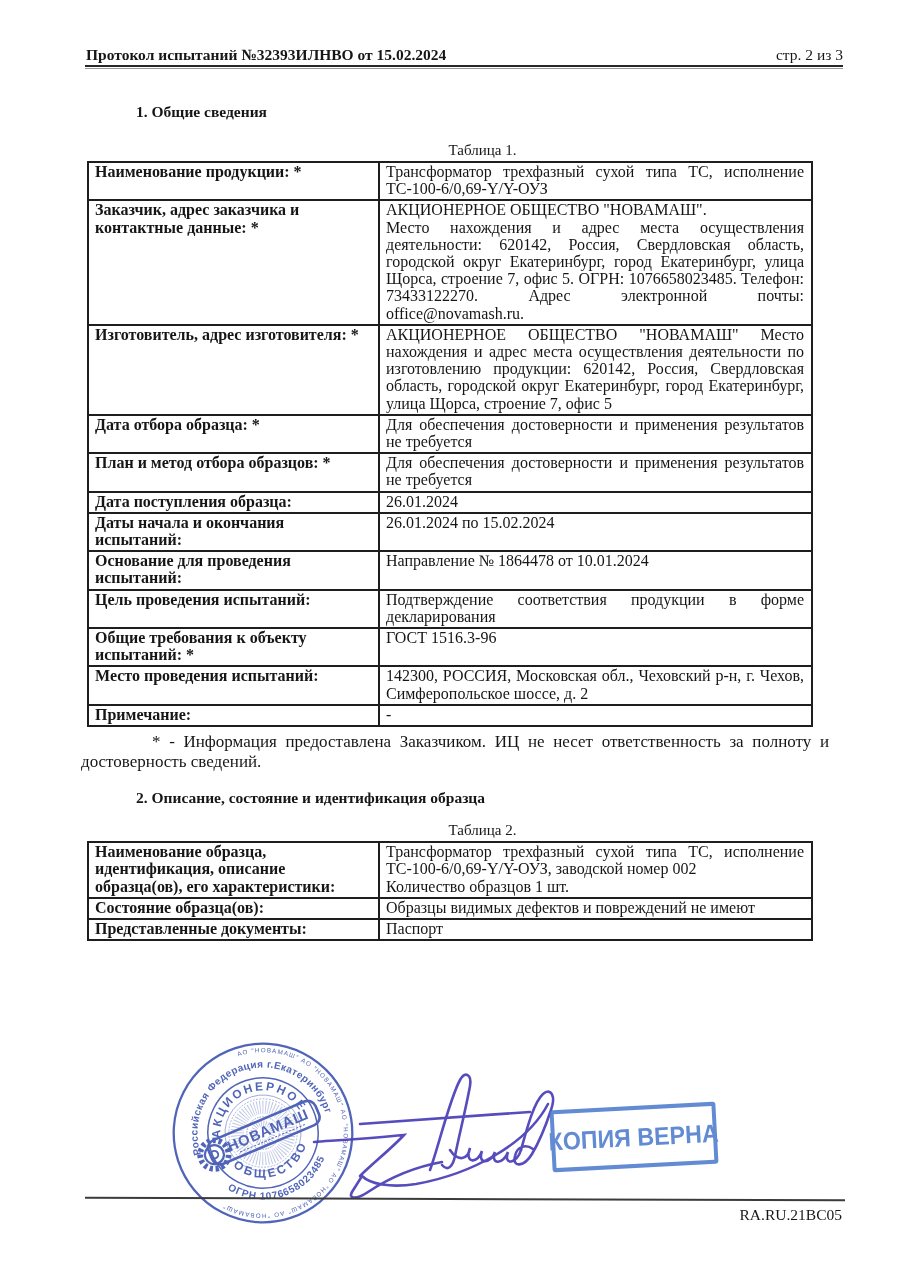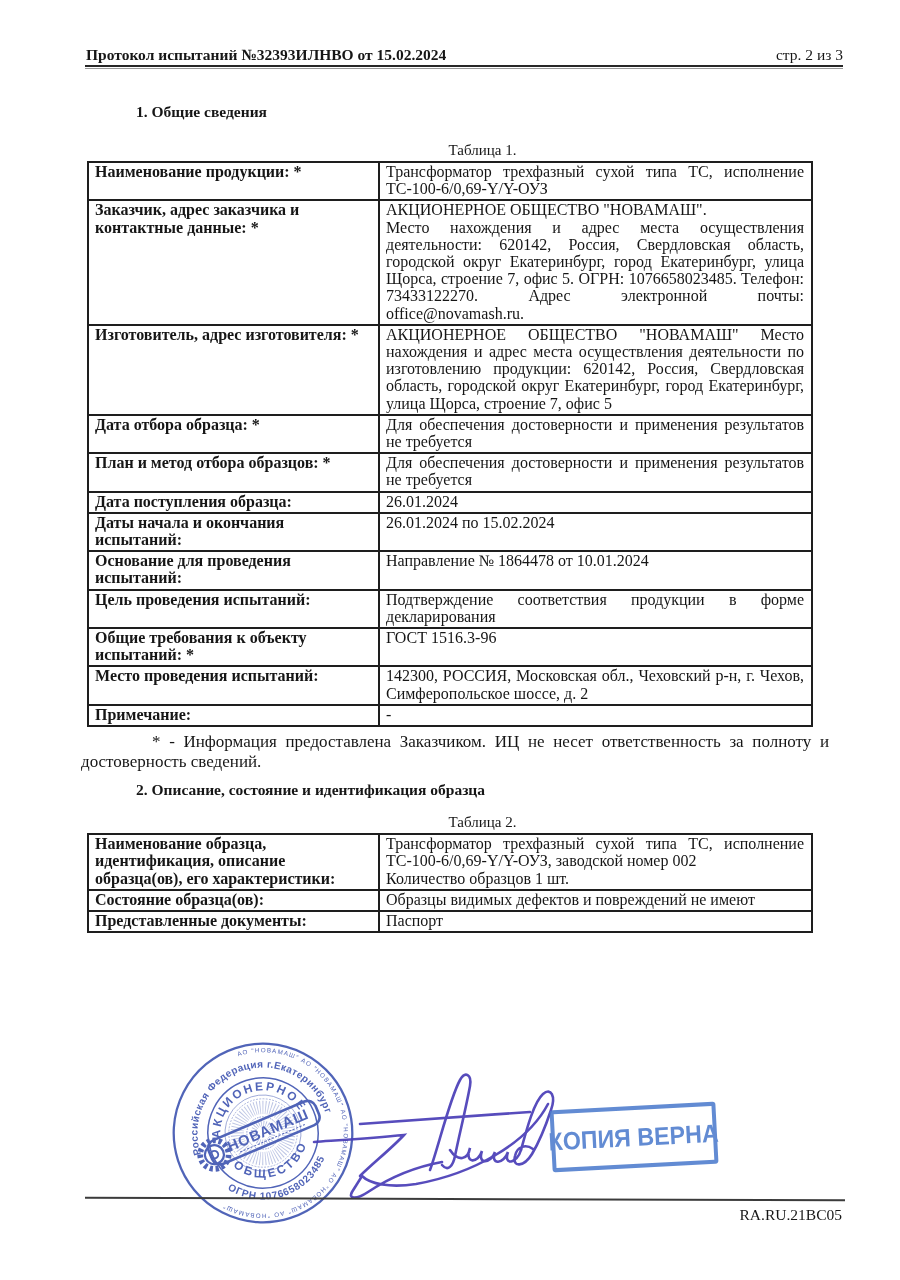--- a/index.html
+++ b/index.html
@@ -33,21 +33,21 @@
   table.doc td{
     border:2px solid #1e1e1e;vertical-align:top;
     padding:0px 7px 2px 6px;
   }
   td.lbl{width:276px;font-weight:bold;text-align:left;}
   td.val{text-align:justify;white-space:pre-line;}
   .footnote{
     margin:5px 0 0 12px;font-size:17px;line-height:20px;
     text-indent:71px;text-align:justify;
   }
-  .sec2-title{margin-top:9px;}
+  .sec2-title{margin-top:17px;}
   .caption2{margin-top:15px;}
   
   .seal-svg{position:absolute;left:168px;top:1038px;opacity:.92;}
   .sig-svg{position:absolute;left:312px;top:1052px;}
   .copy-stamp{
     position:absolute;left:551px;top:1106px;width:158px;height:54px;
     border:4px solid #4d7ccd;border-radius:3px;
     display:flex;align-items:center;justify-content:center;
     transform:rotate(-3deg);
     color:#4d7ccd;font-family:"Liberation Sans","DejaVu Sans",sans-serif;

